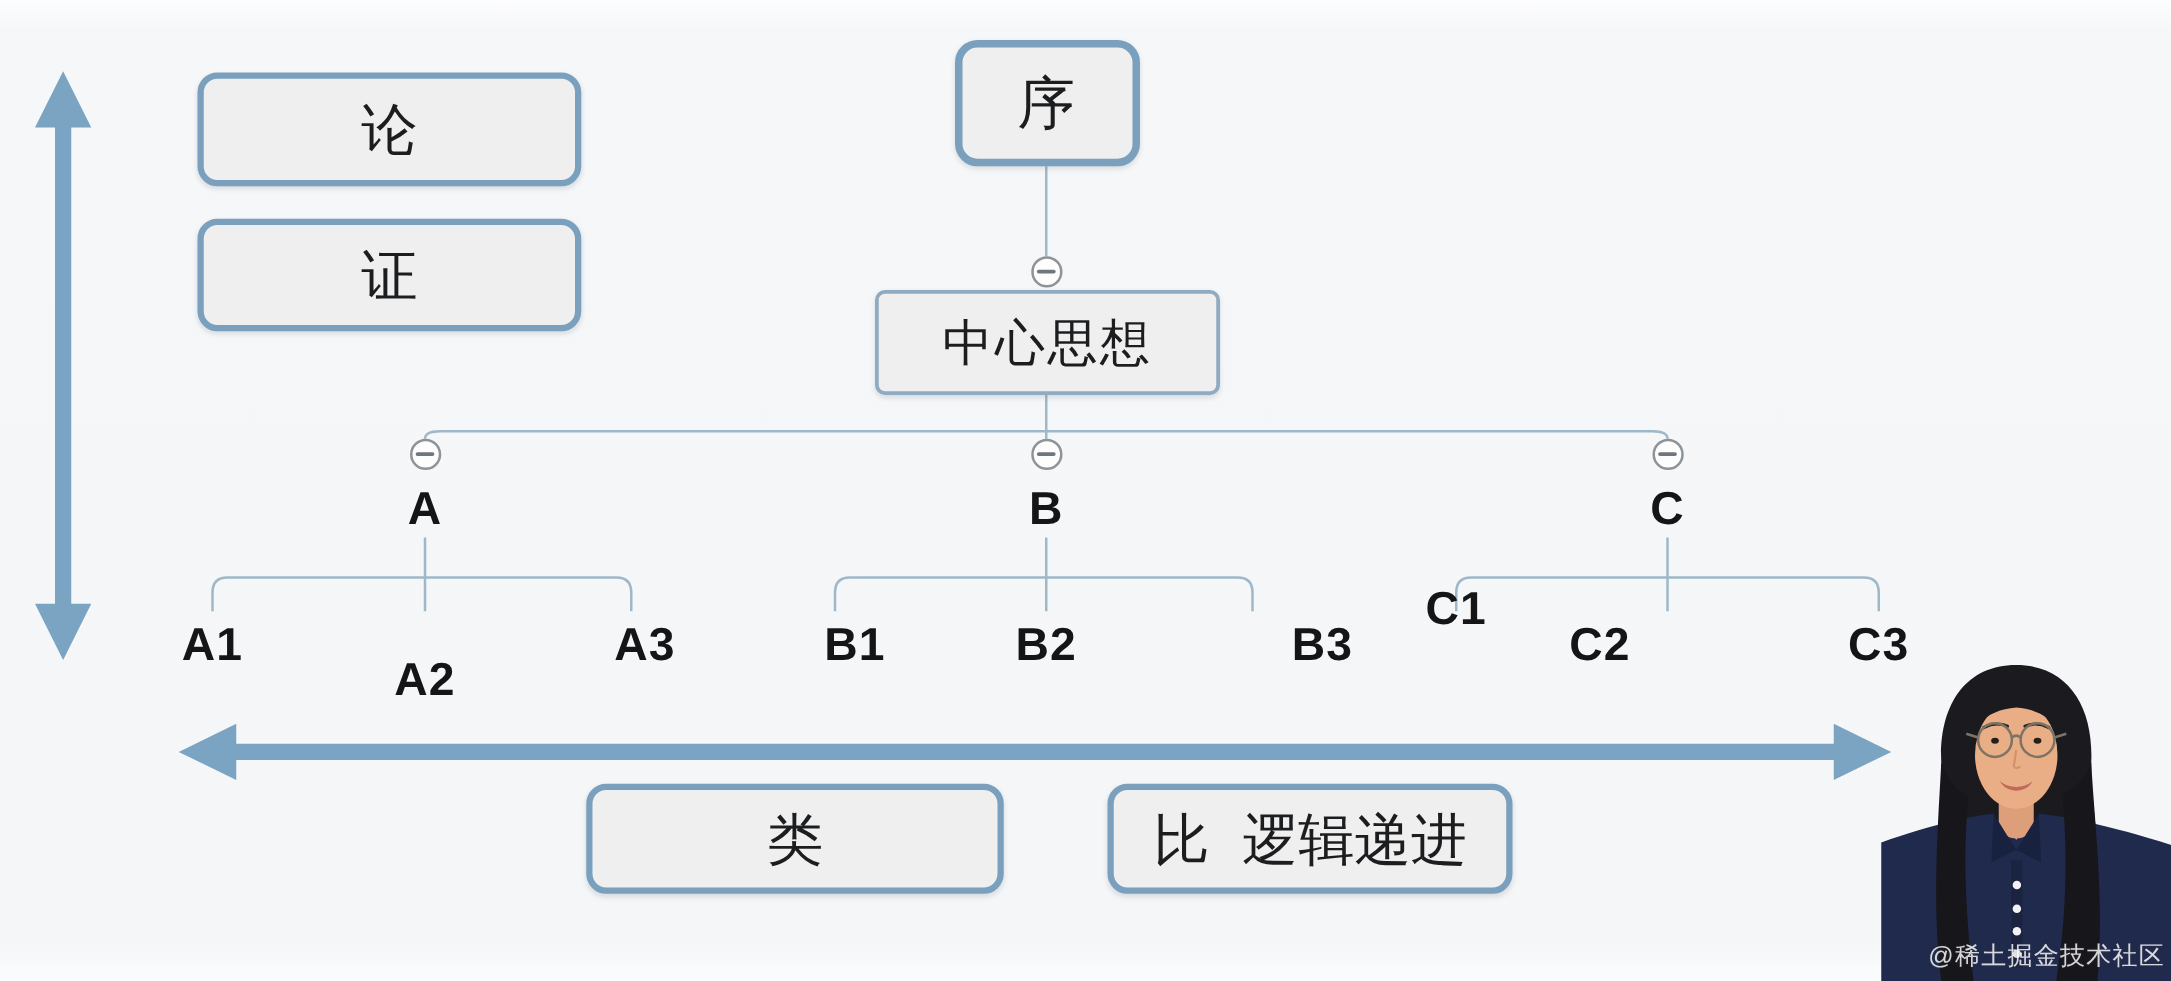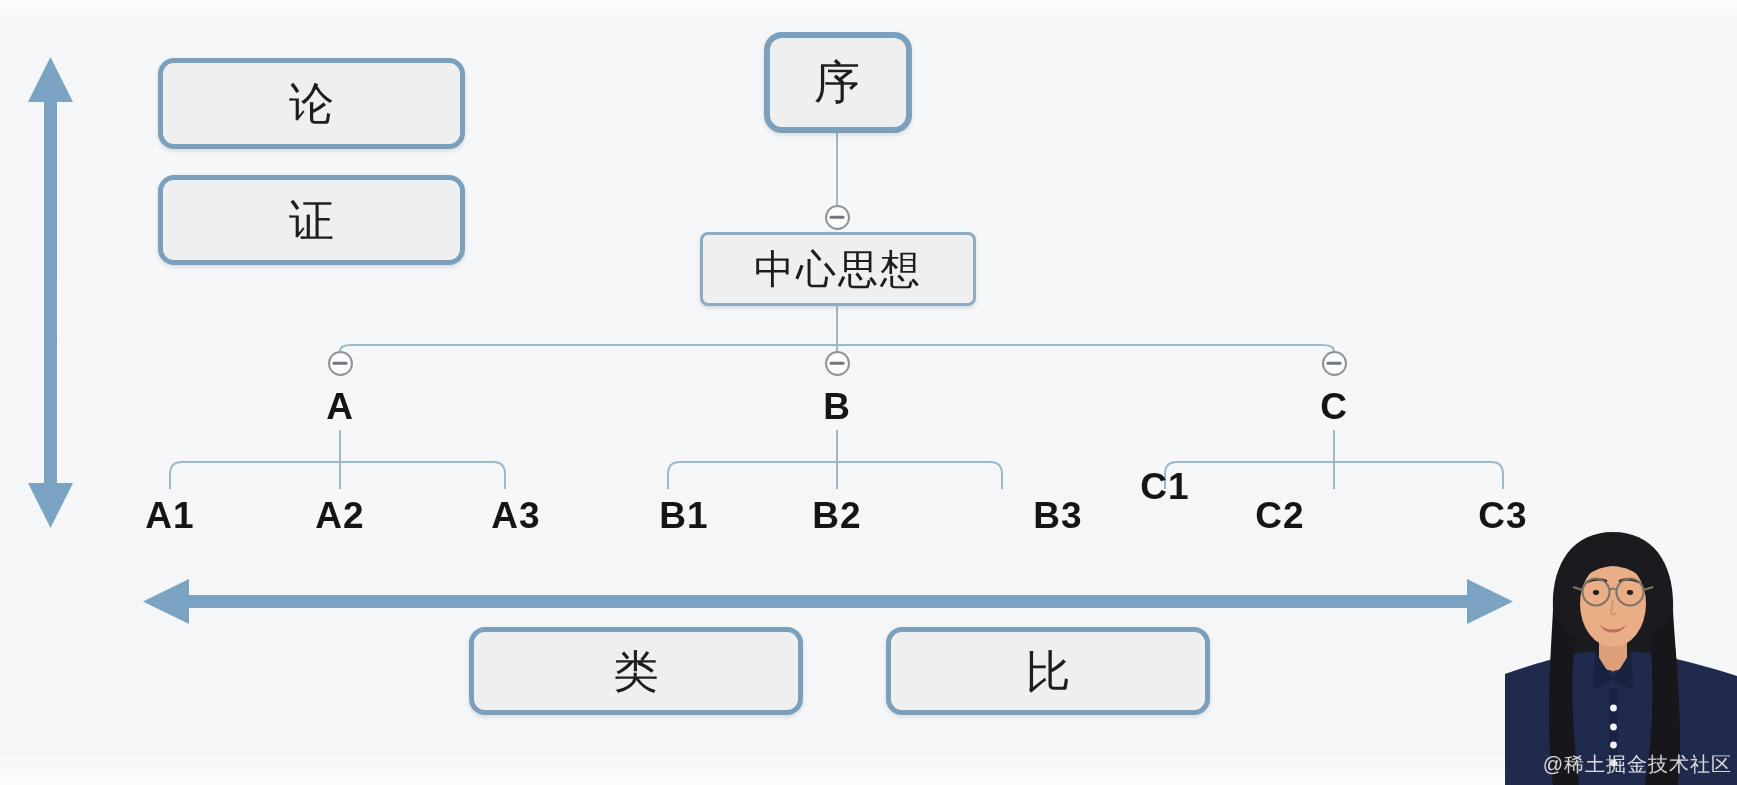--- a/index.html
+++ b/index.html
@@ -12,21 +12,21 @@
   svg.overlay{position:absolute;left:0;top:0;}
 
   
   .node{
     position:absolute;display:flex;align-items:center;justify-content:center;
     background:#efeff0;border:5px solid #7aa0bd;border-radius:16px;
     box-shadow:0 2px 4px rgba(90,100,110,.18);
     font-weight:500;letter-spacing:2px;white-space:nowrap;
   }
   .node.root{left:764px;top:32px;width:148px;height:101px;font-size:46px;border-width:6px;border-radius:18px;}
-  .node.center{left:700px;top:232px;width:276px;height:74px;font-size:40px;border-width:3px;border-radius:8px;border-color:#8eabc2;}
+  .node.center{left:700px;top:232px;width:276px;height:84px;font-size:40px;border-width:3px;border-radius:8px;border-color:#8eabc2;}
 
   .pbox{
     position:absolute;display:flex;align-items:center;justify-content:center;gap:26px;
     background:#efeff0;border:5px solid #7aa0bd;border-radius:16px;
     box-shadow:0 2px 4px rgba(90,100,110,.18);
     font-size:45px;font-weight:500;white-space:nowrap;
   }
   .pkey,.ptext{line-height:1;}
 
   .blabel,.clabel{
@@ -85,36 +85,37 @@
     <span class="pkey">论</span>
   </div>
   <div class="pbox" style="left:158px;top:175px;width:307px;height:90px">
     <span class="pkey">证</span>
   </div>
   <div class="pbox" style="left:469px;top:627px;width:334px;height:88px">
     <span class="pkey">类</span>
   </div>
   <div class="pbox" style="left:886px;top:627px;width:324px;height:88px">
     <span class="pkey">比</span>
+    <span class="ptext">逻辑递进</span>
   </div>
 
   <div class="node root">序</div>
   <div class="node center">中心思想</div>
 
   <div class="collapse" style="left:824.5px;top:204.5px"></div>
   <div class="collapse" style="left:327.5px;top:350.5px"></div>
   <div class="collapse" style="left:824.5px;top:350.5px"></div>
   <div class="collapse" style="left:1321.5px;top:350.5px"></div>
 
   <div class="blabel" style="left:340px;top:407px">A</div>
   <div class="blabel" style="left:837px;top:407px">B</div>
   <div class="blabel" style="left:1334px;top:407px">C</div>
 
   <div class="clabel" style="left:170px;top:516px">A1</div>
-  <div class="clabel" style="left:340px;top:516px">A2</div>
+  <div class="clabel" style="left:340px;top:544px">A2</div>
   <div class="clabel" style="left:516px;top:516px">A3</div>
   <div class="clabel" style="left:684px;top:516px">B1</div>
   <div class="clabel" style="left:837px;top:516px">B2</div>
   <div class="clabel" style="left:1058px;top:516px">B3</div>
   <div class="clabel" style="left:1165px;top:487px">C1</div>
   <div class="clabel" style="left:1280px;top:516px">C2</div>
   <div class="clabel" style="left:1503px;top:516px">C3</div>
 
   <svg class="presenter" width="242" height="265" viewBox="0 0 242 265">
     <path d="M118,12 C76,12 56,46 58,90 C59,130 52,187 60,265 L186,265 C192,187 177,130 178,90 C180,46 160,12 118,12 Z" fill="#1b1b1f"></path>

